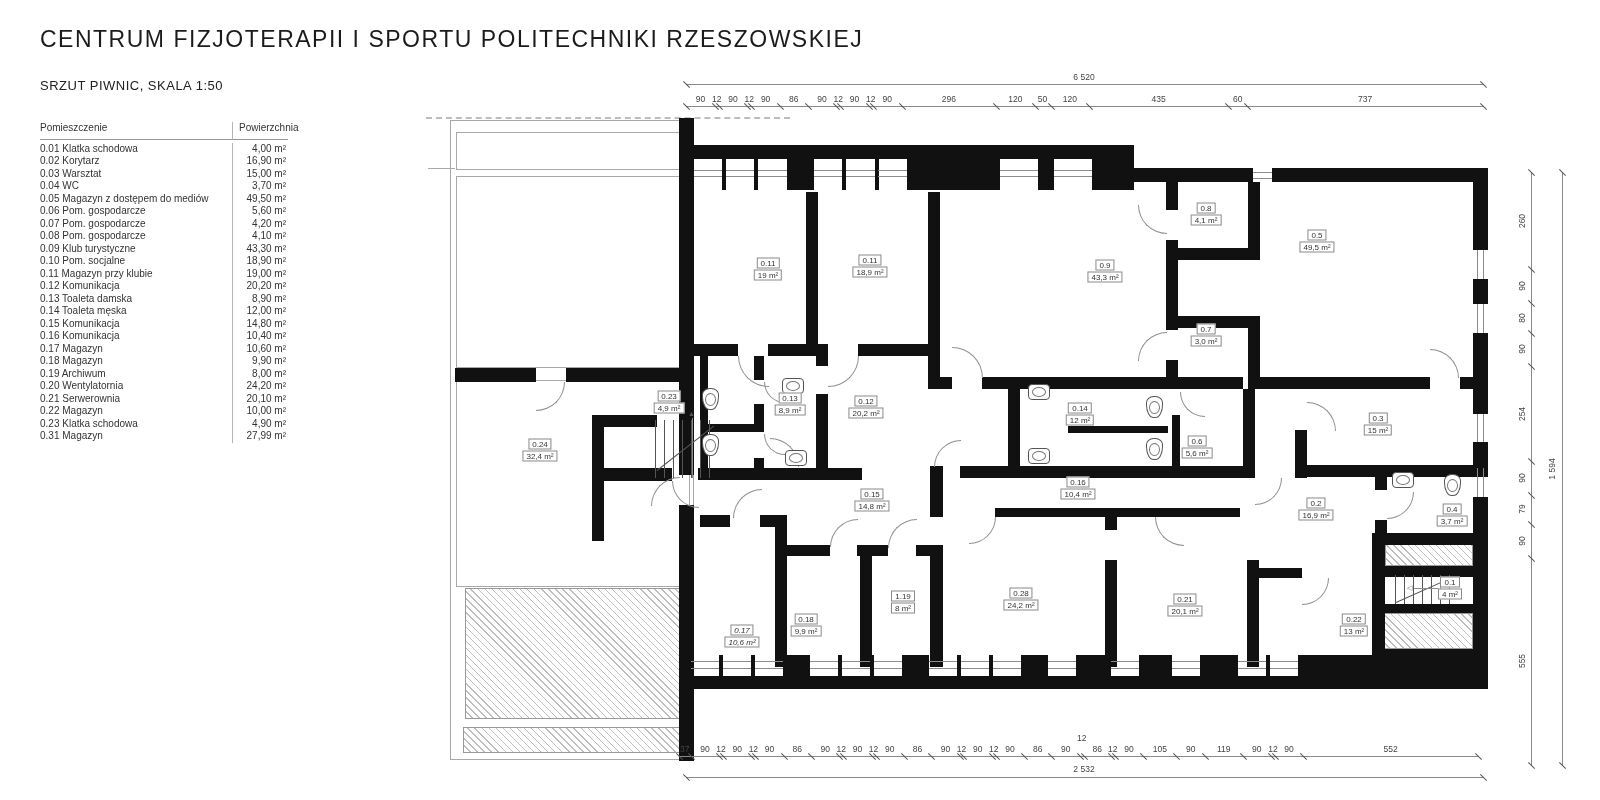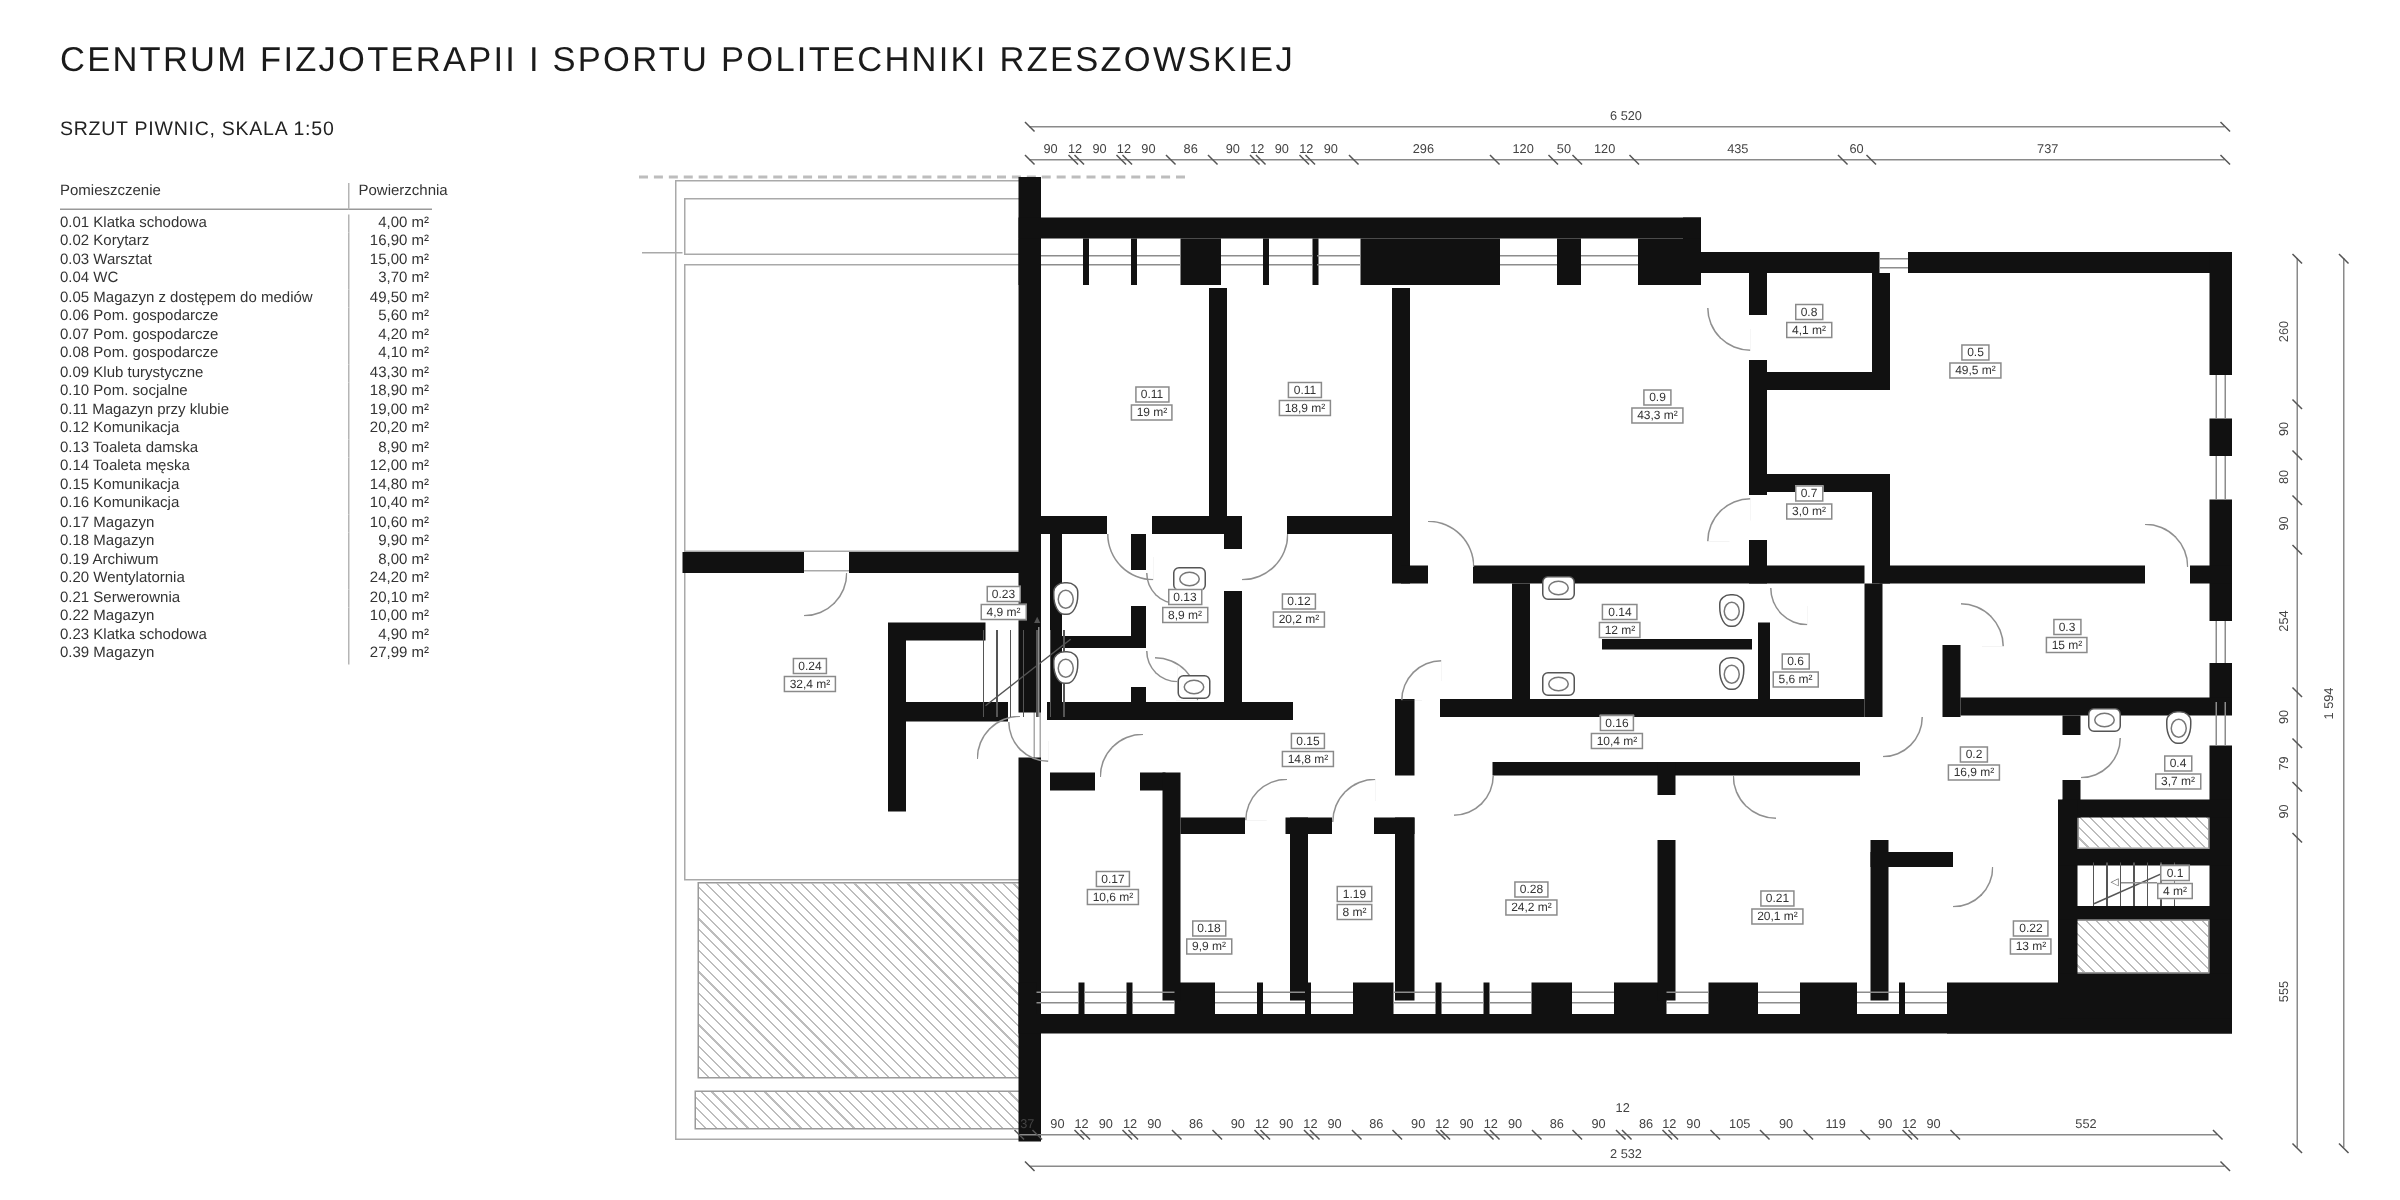--- a/index.html
+++ b/index.html
@@ -90,21 +90,21 @@
     <div class="">0.19  Archiwum</div>
     <div class="c2 area">8,00 m²</div>
     <div class="">0.20  Wentylatornia</div>
     <div class="c2 area">24,20 m²</div>
     <div class="">0.21  Serwerownia</div>
     <div class="c2 area">20,10 m²</div>
     <div class="">0.22  Magazyn</div>
     <div class="c2 area">10,00 m²</div>
     <div class="">0.23  Klatka schodowa</div>
     <div class="c2 area">4,90 m²</div>
-    <div class="">0.39  Magazyn</div>
+    <div class="">0.31  Magazyn</div>
     <div class="c2 area">27,99 m²</div>
   </div>
 <div class="abs" id="plan" style="left:0;top:0;width:1600px;height:800px;">
     <div class="dash" style="left: 426px; top: 117px; width: 364px; height: 0px;"></div>
     <div class="hline" style="left: 428px; top: 168px; width: 27px;"></div>
     <div class="thin" style="left: 450px; top: 120px; width: 238px; height: 638px;"></div>
     <div class="thin" style="left: 456px; top: 132px; width: 228px; height: 36px;"></div>
     <div class="thin" style="left: 456px; top: 176px; width: 228px; height: 190px;"></div>
     <div class="thin" style="left: 456px; top: 380px; width: 236px; height: 205px;"></div>
     <div class="hatch" style="left: 465px; top: 588px; width: 221px; height: 129px;"></div>
@@ -364,21 +364,21 @@
       <div class="bx">16,9 m²</div>
     </div>
     <div class="room" style="left: 1452px; top: 515px;">
       <div class="bx">0.4</div>
       <div class="bx">3,7 m²</div>
     </div>
     <div class="room" style="left: 1450px; top: 588px;">
       <div class="bx">0.1</div>
       <div class="bx">4 m²</div>
     </div>
-    <div class="room" style="left: 742px; top: 592px;">
+    <div class="room" style="left: 742px; top: 636px; font-style: italic;">
       <div class="bx">0.17</div>
       <div class="bx">10,6 m²</div>
     </div>
     <div class="room" style="left: 806px; top: 625px;">
       <div class="bx">0.18</div>
       <div class="bx">9,9 m²</div>
     </div>
     <div class="room" style="left: 903px; top: 602px;">
       <div class="bx">1.19</div>
       <div class="bx">8 m²</div>

